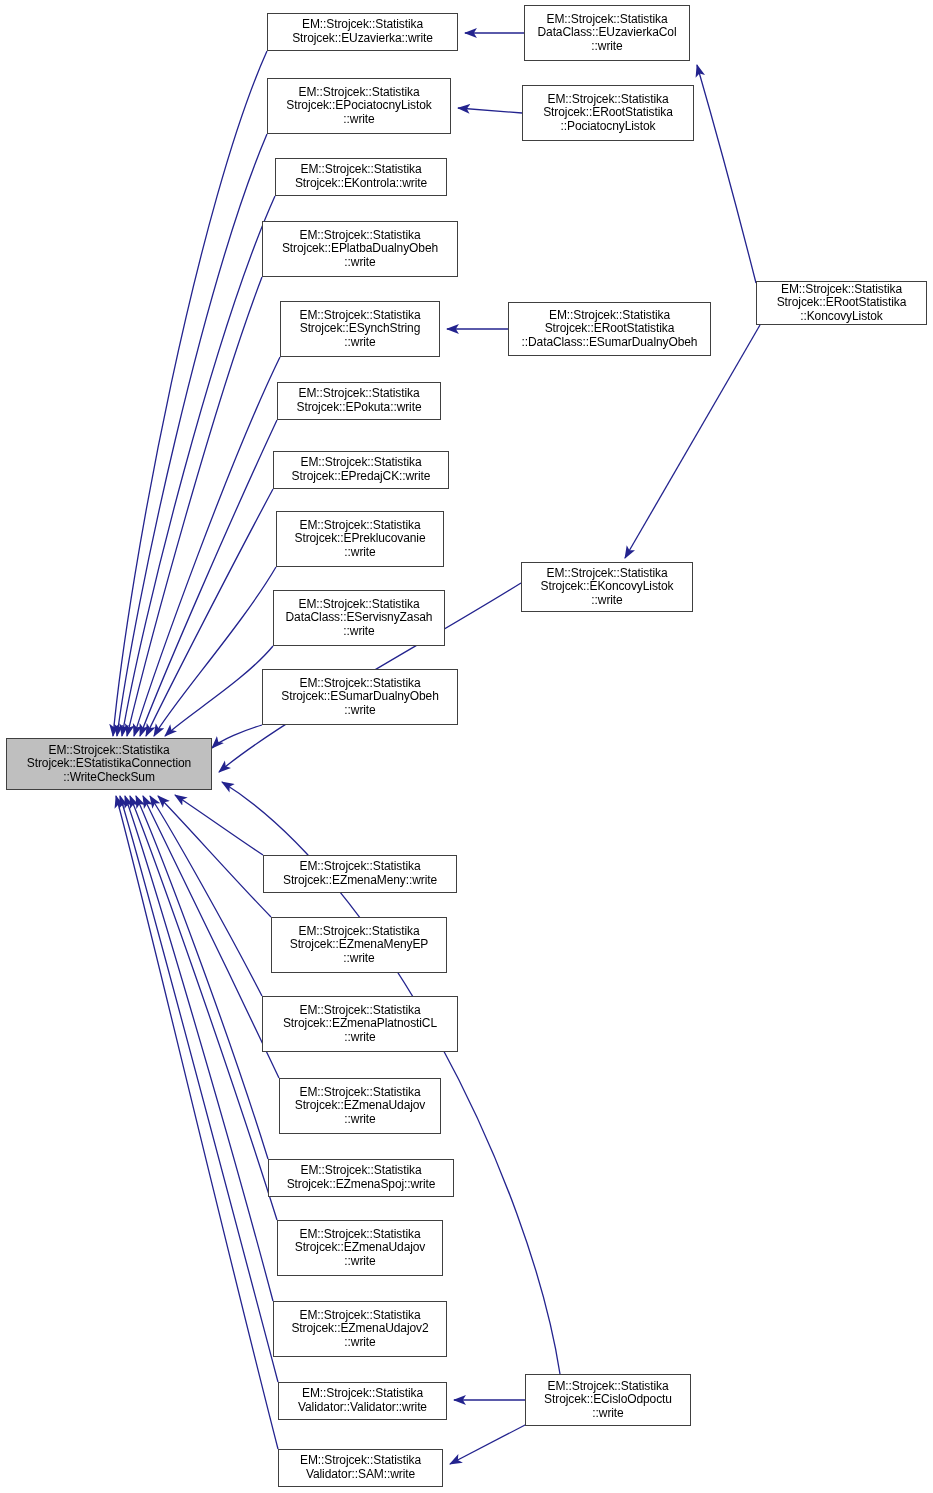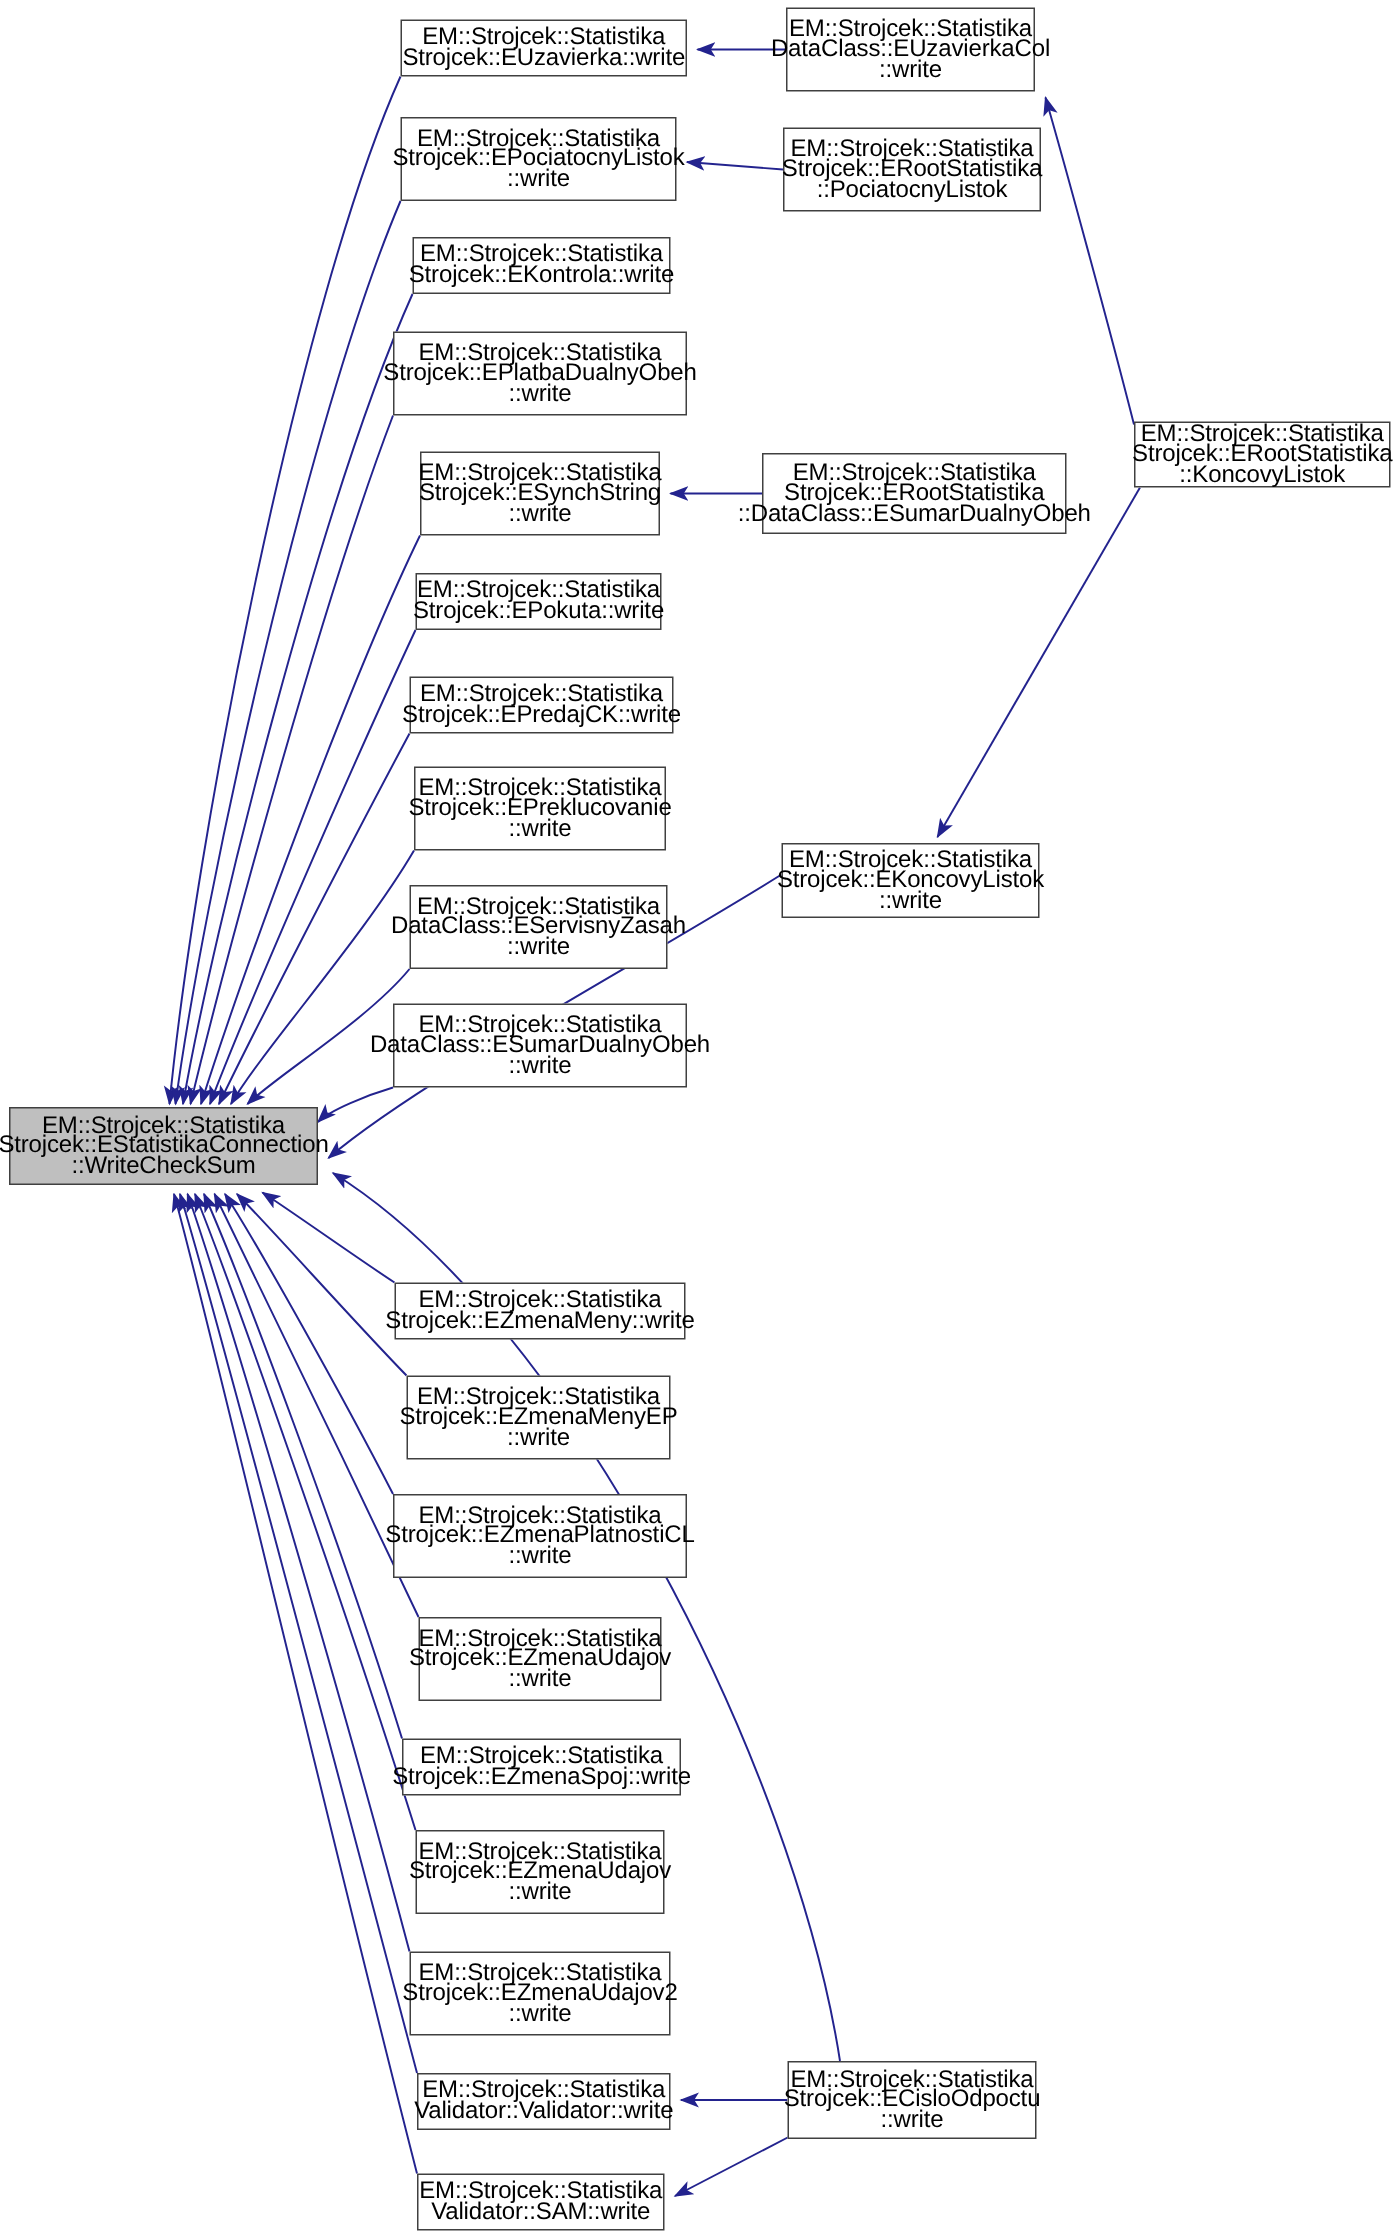--- a/index.html
+++ b/index.html
@@ -25,21 +25,21 @@
     width: 933px;
     height: 1493px;
     pointer-events: none;
   }
   .node {
     position: absolute;
     box-sizing: border-box;
     border: 1px solid #404040;
     background: #ffffff;
     color: #000000;
-    font-size: 16px;
+    font-size: 12px;
     line-height: 13.6px;
     text-align: center;
     display: flex;
     flex-direction: column;
     align-items: center;
     justify-content: center;
     white-space: pre;
     letter-spacing: -0.1px;
     cursor: pointer;
   }
@@ -96,21 +96,21 @@
       <div class="node current" title="EM::Strojcek::StatistikaStrojcek::EStatistikaConnection::WriteCheckSum" style="left: 6px; top: 738px; width: 206px; height: 52px;"><span class="ln">EM::Strojcek::Statistika</span><span class="ln">Strojcek::EStatistikaConnection</span><span class="ln">::WriteCheckSum</span></div>
       <div class="node" title="EM::Strojcek::StatistikaStrojcek::EUzavierka::write" style="left: 267px; top: 13px; width: 191px; height: 38px;"><span class="ln">EM::Strojcek::Statistika</span><span class="ln">Strojcek::EUzavierka::write</span></div>
       <div class="node" title="EM::Strojcek::StatistikaStrojcek::EPociatocnyListok::write" style="left: 267px; top: 78px; width: 184px; height: 56px;"><span class="ln">EM::Strojcek::Statistika</span><span class="ln">Strojcek::EPociatocnyListok</span><span class="ln">::write</span></div>
       <div class="node" title="EM::Strojcek::StatistikaStrojcek::EKontrola::write" style="left: 275px; top: 158px; width: 172px; height: 38px;"><span class="ln">EM::Strojcek::Statistika</span><span class="ln">Strojcek::EKontrola::write</span></div>
       <div class="node" title="EM::Strojcek::StatistikaStrojcek::EPlatbaDualnyObeh::write" style="left: 262px; top: 221px; width: 196px; height: 56px;"><span class="ln">EM::Strojcek::Statistika</span><span class="ln">Strojcek::EPlatbaDualnyObeh</span><span class="ln">::write</span></div>
       <div class="node" title="EM::Strojcek::StatistikaStrojcek::ESynchString::write" style="left: 280px; top: 301px; width: 160px; height: 56px;"><span class="ln">EM::Strojcek::Statistika</span><span class="ln">Strojcek::ESynchString</span><span class="ln">::write</span></div>
       <div class="node" title="EM::Strojcek::StatistikaStrojcek::EPokuta::write" style="left: 277px; top: 382px; width: 164px; height: 38px;"><span class="ln">EM::Strojcek::Statistika</span><span class="ln">Strojcek::EPokuta::write</span></div>
       <div class="node" title="EM::Strojcek::StatistikaStrojcek::EPredajCK::write" style="left: 273px; top: 451px; width: 176px; height: 38px;"><span class="ln">EM::Strojcek::Statistika</span><span class="ln">Strojcek::EPredajCK::write</span></div>
       <div class="node" title="EM::Strojcek::StatistikaStrojcek::EPreklucovanie::write" style="left: 276px; top: 511px; width: 168px; height: 56px;"><span class="ln">EM::Strojcek::Statistika</span><span class="ln">Strojcek::EPreklucovanie</span><span class="ln">::write</span></div>
       <div class="node" title="EM::Strojcek::StatistikaStrojcek::EServisnyZasah::write" style="left: 273px; top: 590px; width: 172px; height: 56px;"><span class="ln">EM::Strojcek::Statistika</span><span class="ln">DataClass::EServisnyZasah</span><span class="ln">::write</span></div>
-      <div class="node" title="EM::Strojcek::StatistikaStrojcek::ESumarDualnyObeh::write" style="left: 262px; top: 669px; width: 196px; height: 56px;"><span class="ln">EM::Strojcek::Statistika</span><span class="ln">DataClass::ESumarDualnyObeh</span><span class="ln">::write</span></div>
+      <div class="node" title="EM::Strojcek::StatistikaStrojcek::ESumarDualnyObeh::write" style="left: 262px; top: 669px; width: 196px; height: 56px;"><span class="ln">EM::Strojcek::Statistika</span><span class="ln">Strojcek::ESumarDualnyObeh</span><span class="ln">::write</span></div>
       <div class="node" title="EM::Strojcek::StatistikaStrojcek::EZmenaMeny::write" style="left: 263px; top: 855px; width: 194px; height: 38px;"><span class="ln">EM::Strojcek::Statistika</span><span class="ln">Strojcek::EZmenaMeny::write</span></div>
       <div class="node" title="EM::Strojcek::StatistikaStrojcek::EZmenaMenyEP::write" style="left: 271px; top: 917px; width: 176px; height: 56px;"><span class="ln">EM::Strojcek::Statistika</span><span class="ln">Strojcek::EZmenaMenyEP</span><span class="ln">::write</span></div>
       <div class="node" title="EM::Strojcek::StatistikaStrojcek::EZmenaPlatnostiCL::write" style="left: 262px; top: 996px; width: 196px; height: 56px;"><span class="ln">EM::Strojcek::Statistika</span><span class="ln">Strojcek::EZmenaPlatnostiCL</span><span class="ln">::write</span></div>
       <div class="node" title="EM::Strojcek::StatistikaStrojcek::EZmenaPrikaz::write" style="left: 279px; top: 1078px; width: 162px; height: 56px;"><span class="ln">EM::Strojcek::Statistika</span><span class="ln">Strojcek::EZmenaUdajov</span><span class="ln">::write</span></div>
       <div class="node" title="EM::Strojcek::StatistikaStrojcek::EZmenaSpoj::write" style="left: 268px; top: 1159px; width: 186px; height: 38px;"><span class="ln">EM::Strojcek::Statistika</span><span class="ln">Strojcek::EZmenaSpoj::write</span></div>
       <div class="node" title="EM::Strojcek::StatistikaStrojcek::EZmenaUdajov::write" style="left: 277px; top: 1220px; width: 166px; height: 56px;"><span class="ln">EM::Strojcek::Statistika</span><span class="ln">Strojcek::EZmenaUdajov</span><span class="ln">::write</span></div>
       <div class="node" title="EM::Strojcek::StatistikaStrojcek::EZmenaUdajov2::write" style="left: 273px; top: 1301px; width: 174px; height: 56px;"><span class="ln">EM::Strojcek::Statistika</span><span class="ln">Strojcek::EZmenaUdajov2</span><span class="ln">::write</span></div>
       <div class="node" title="EM::Strojcek::StatistikaStrojcek::Validator::write" style="left: 278px; top: 1382px; width: 169px; height: 38px;"><span class="ln">EM::Strojcek::Statistika</span><span class="ln">Validator::Validator::write</span></div>
       <div class="node" title="EM::Strojcek::StatistikaStrojcek::SAM::write" style="left: 278px; top: 1449px; width: 165px; height: 38px;"><span class="ln">EM::Strojcek::Statistika</span><span class="ln">Validator::SAM::write</span></div>
       <div class="node" title="EM::Strojcek::StatistikaStrojcek::EUzavierkaCol::write" style="left: 524px; top: 5px; width: 166px; height: 56px;"><span class="ln">EM::Strojcek::Statistika</span><span class="ln">DataClass::EUzavierkaCol</span><span class="ln">::write</span></div>

